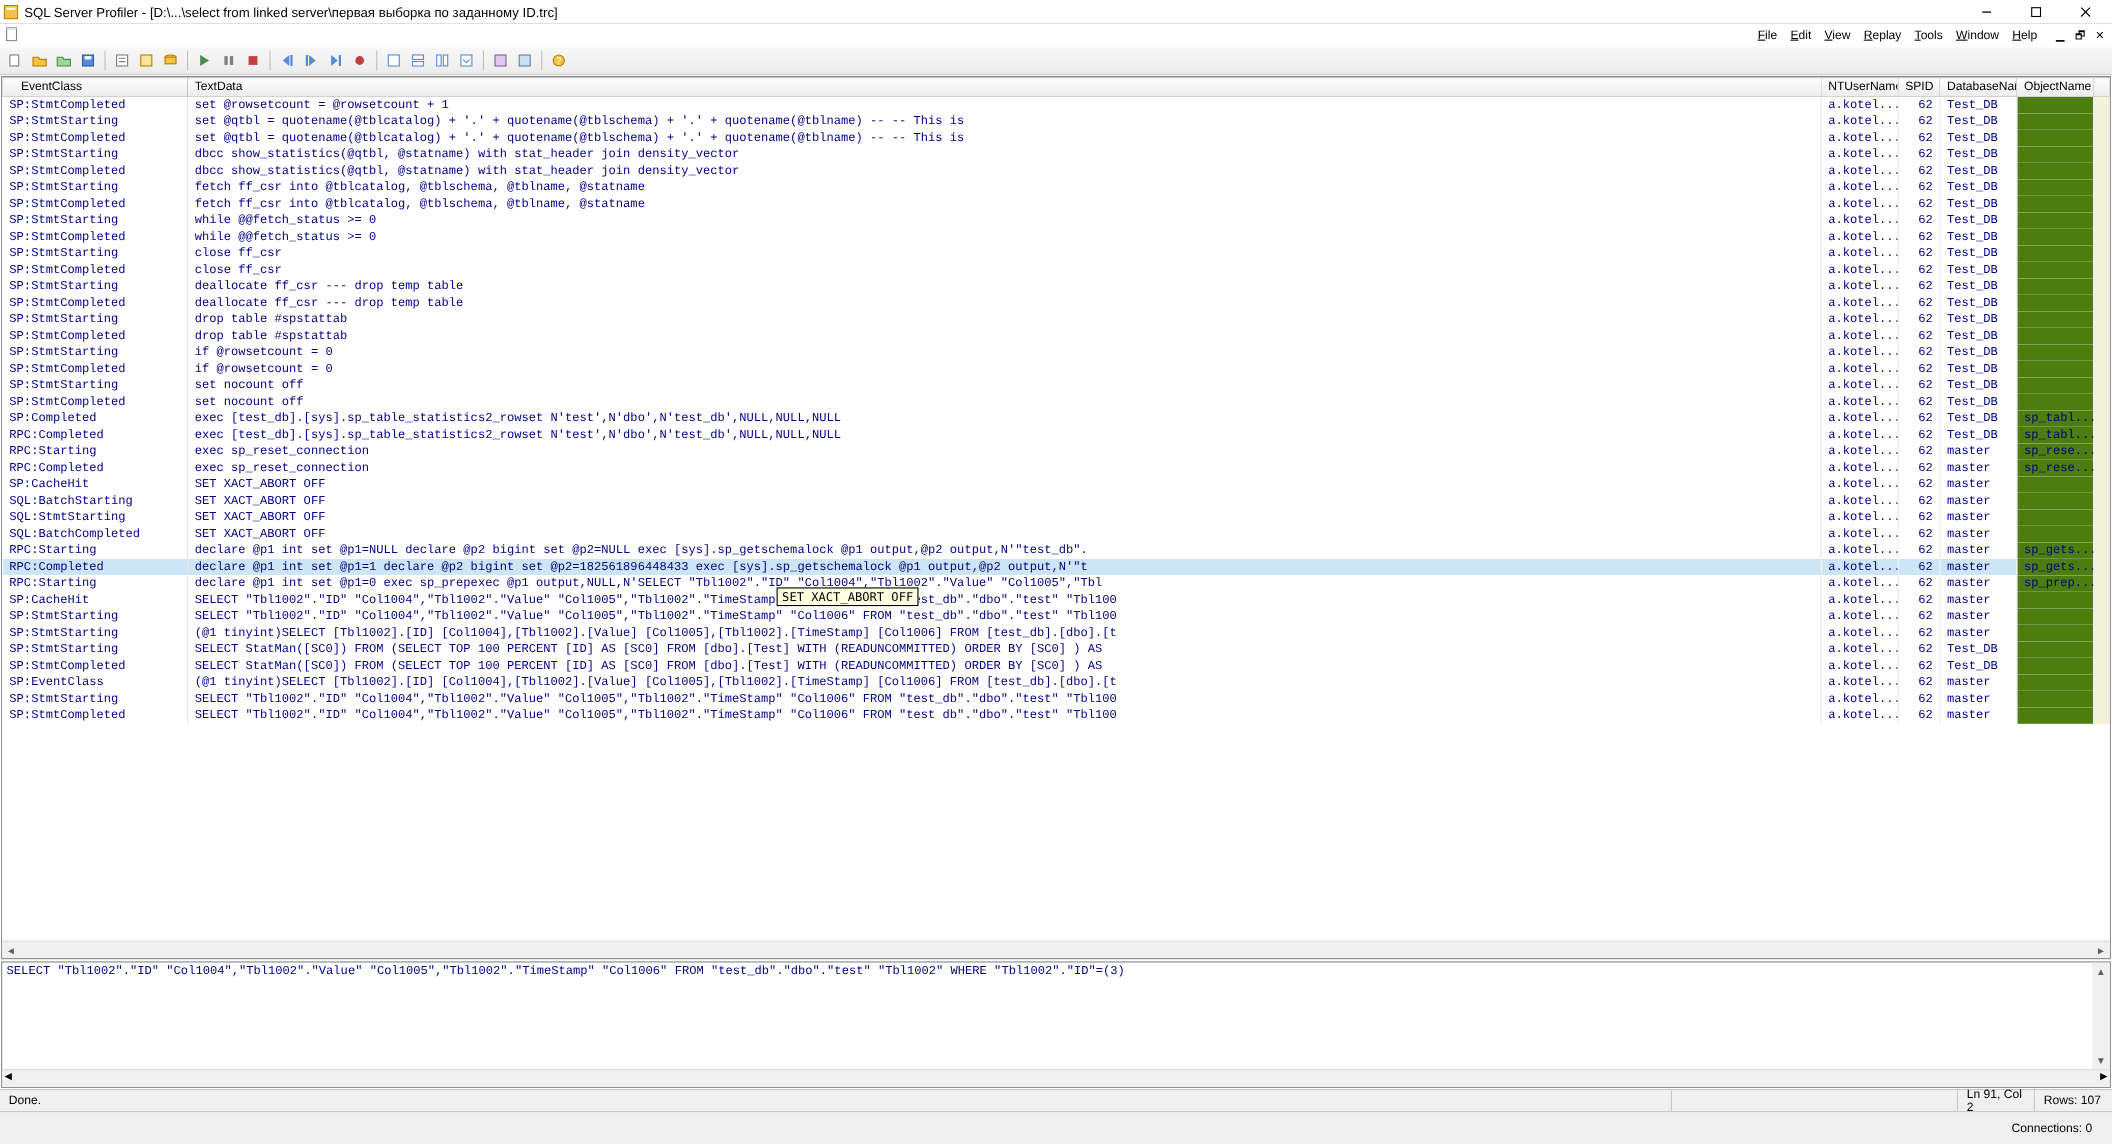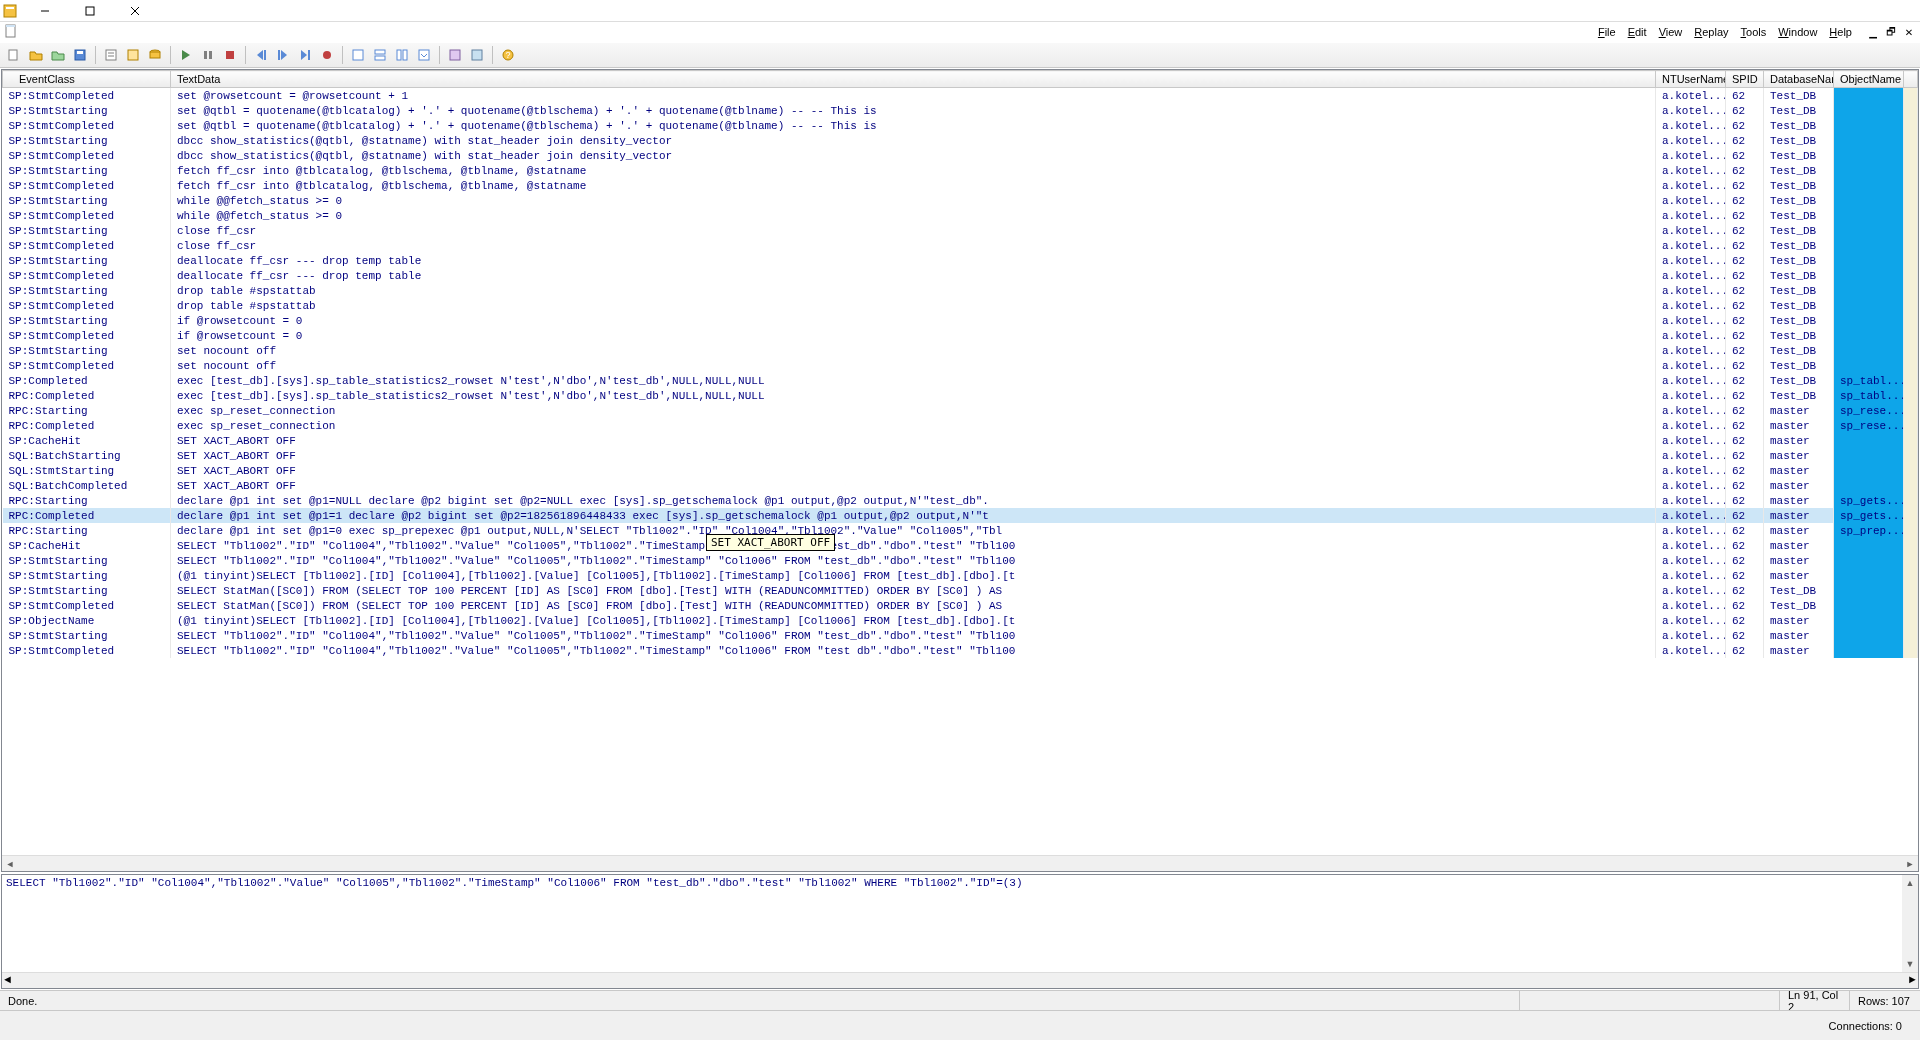--- a/index.html
+++ b/index.html
@@ -24,22 +24,22 @@
 table.trace thead th { position: sticky; top: 0; background: linear-gradient(#fdfdfd,#ececec); border: 1px solid #c8c8c8; padding: 2px 6px; text-align: left; font-weight: normal; font-family: "Segoe UI", Tahoma, sans-serif; font-size: 11px; white-space: nowrap; overflow: hidden; }
 table.trace td { border-right: 1px solid #e8e8e8; padding: 1px 6px 0 6px; height: 15px; line-height: 14px; white-space: nowrap; overflow: hidden; color: #000080; }
 table.trace tr.selected td { background: #cde6f7; }
 .col-event { width: 168px; }
 .col-text { width: auto; }
 .col-user { width: 70px; }
 .col-spid { width: 38px; text-align: right; }
 .col-db { width: 70px; }
 .col-obj { width: 70px; }
 .col-last { width: 14px; background: #f0f0f0; }
-table.trace tr td:nth-child(4) { text-align: left; }
-table.trace tr td:nth-child(6) { background: #0ea5e9; }
+table.trace tr td:nth-child(4) { text-align: right; }
+table.trace tr td:nth-child(6) { background: #4d7c0f; }
 .tooltip { position: absolute; background: #ffffe1; border: 1px solid #000; padding: 1px 4px; font-family: Consolas, monospace; font-size: 11px; pointer-events: none; }
 .hscroll { height: 16px; background: #f0f0f0; border-top: 1px solid #ddd; display:flex; align-items:center; }
 .hscroll .arrow { width:16px; height:16px; display:flex; align-items:center; justify-content:center; font-size:9px; color:#606060;}
 .hscroll .track { flex:1; }
 .detail-wrap { height: 115px; border: 1px solid #828790; margin: 1px; display: flex; flex-direction: column; background: #fff; }
 .detail { flex: 1; overflow: auto; font-family: Consolas, "Courier New", monospace; font-size: 11px; padding: 2px 4px; color: #000080; }
 .detail-hscroll { height: 16px; background: #f0f0f0; display:flex; border-top:1px solid #ddd;}
 .vscroll-stub { width:16px; background:#f0f0f0; display:flex; flex-direction:column;}
 .vscroll-stub .arrow{height:16px; display:flex;align-items:center;justify-content:center;font-size:9px;color:#606060;}
 .statusbar { background: #f0f0f0; border-top: 1px solid #c8c8c8; display: flex; align-items: center; height: 20px; font-size: 11px; }
@@ -51,20 +51,21 @@
 </head>
 <body>
 
 <div class="titlebar">
   <span class="icon">
     <svg width="14" height="14" viewBox="0 0 14 14">
         <rect x="1" y="1" width="12" height="12" fill="#f5c242" stroke="#b08000"></rect>
         <rect x="3" y="3" width="8" height="2" fill="#fff"></rect>
       </svg>
   </span>
+  <span class="title">SQL Server Profiler - [D:\...\select from linked server\первая выборка по заданному ID.trc]</span>
   <div class="winbtns">
     <div class="winbtn">
         <svg width="10" height="10">
           <line x1="1" y1="5" x2="9" y2="5" stroke="#000"></line>
         </svg>
       </div>
     <div class="winbtn">
         <svg width="10" height="10">
           <rect x="1" y="1" width="8" height="8" fill="none" stroke="#000"></rect>
         </svg>
@@ -555,21 +556,21 @@
             <tr>
               <td>SP:StmtCompleted</td>
               <td>SELECT StatMan([SC0]) FROM (SELECT TOP 100 PERCENT [ID] AS [SC0] FROM [dbo].[Test] WITH (READUNCOMMITTED)  ORDER BY [SC0] ) AS</td>
               <td>a.kotel...</td>
               <td>62</td>
               <td>Test_DB</td>
               <td></td>
               <td style="background: rgb(245, 240, 216);"></td>
             </tr>
             <tr>
-              <td>SP:ObjectName</td>
+              <td>SP:EventClass</td>
               <td>(@1 tinyint)SELECT [Tbl1002].[ID] [Col1004],[Tbl1002].[Value] [Col1005],[Tbl1002].[TimeStamp] [Col1006] FROM [test_db].[dbo].[t</td>
               <td>a.kotel...</td>
               <td>62</td>
               <td>master</td>
               <td></td>
               <td style="background: rgb(245, 240, 216);"></td>
             </tr>
             <tr>
               <td>SP:StmtStarting</td>
               <td>SELECT "Tbl1002"."ID" "Col1004","Tbl1002"."Value" "Col1005","Tbl1002"."TimeStamp" "Col1006" FROM "test_db"."dbo"."test" "Tbl100</td>

